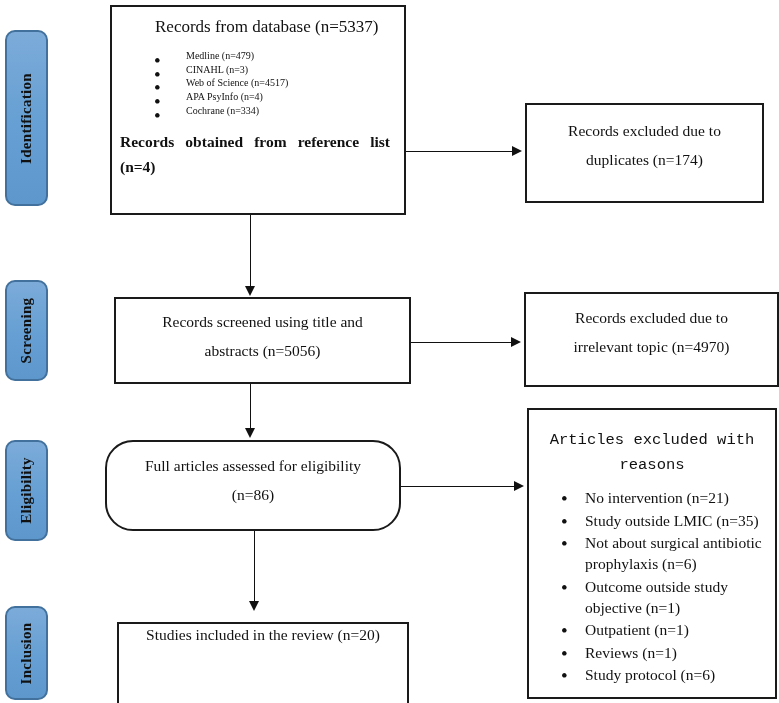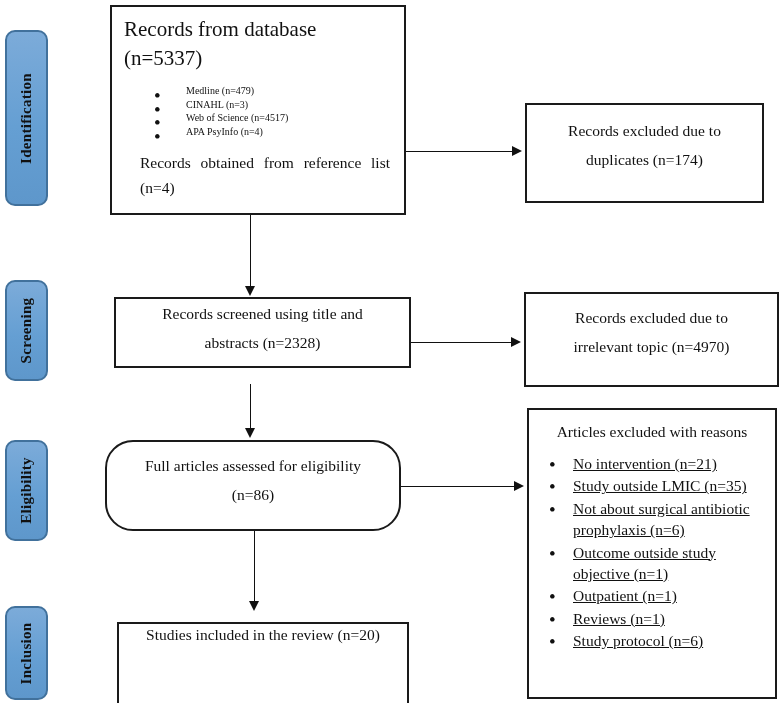--- a/index.html
+++ b/index.html
@@ -20,30 +20,30 @@
     transform:rotate(-90deg);white-space:nowrap;
     font-weight:bold;font-size:15px;color:#111;letter-spacing:.3px;
   }
   
   .box{
     position:absolute;background:#fff;border:2px solid #1a1a1a;
     box-sizing:border-box;font-size:15.5px;line-height:1.9;
   }
   .center{text-align:center;}
   
-  #db-box .title{padding:8px 14px 0 12px;font-size:21px;line-height:1.4;}
+  #db-box .title{padding:8px 14px 0 12px;font-size:17px;line-height:1.4;margin-left:31px;}
   #db-box ul{margin:10px 0 0 0;padding:0 0 0 42px;list-style:none;}
   #db-box li{position:relative;padding-left:32px;font-size:10px;line-height:1.38;}
   #db-box li::before{content:"\2022";position:absolute;left:0;top:-1px;font-size:19px;}
   #db-box .footer{
-    padding:12px 14px 0 28px;text-align:justify;font-size:15.5px;line-height:1.6;
+    padding:12px 14px 0 8px;text-align:justify;font-size:15.5px;line-height:1.6;font-weight:bold;
   }
   
-  #reasons-box .rtitle{text-align:center;font-size:15.5px;line-height:1.62;padding-top:9px;}
-  #reasons-box ul{margin:9px 0 0 0;padding:0 6px 0 20px;list-style:none;text-decoration:underline;}
+  #reasons-box .rtitle{text-align:center;font-size:15.5px;line-height:1.62;padding-top:18px;font-family:Liberation Mono, monospace;}
+  #reasons-box ul{margin:9px 0 0 12px;padding:0 6px 0 20px;list-style:none;}
   #reasons-box li{position:relative;padding-left:24px;font-size:15.5px;line-height:1.38;margin-bottom:1px;}
   #reasons-box li::before{content:"\2022";position:absolute;left:0;top:-1px;font-size:19px;}
   
   .arr-h{position:absolute;height:0;border-top:1.6px solid #111;}
   .arr-h::after{
     content:"";position:absolute;right:-10px;top:-5.6px;width:0;height:0;
     border-left:10px solid #111;border-top:5px solid transparent;border-bottom:5px solid transparent;
   }
   .arr-v{position:absolute;width:0;border-left:1.6px solid #111;}
   .arr-v::after{
@@ -69,27 +69,28 @@
     <span>Inclusion</span>
   </div>
 
   <div class="box" id="db-box" style="left:110px;top:5px;width:296px;height:210px;">
     <div class="title">Records from database (n=5337)</div>
     <ul>
       <li>Medline (n=479)</li>
       <li>CINAHL (n=3)</li>
       <li>Web of Science (n=4517)</li>
       <li>APA PsyInfo (n=4)</li>
+      <li>Cochrane (n=334)</li>
     </ul>
     <div class="footer">Records obtained from reference list (n=4)</div>
   </div>
 
-  <div class="box center" style="left:114px;top:297px;width:297px;height:71px;">
+  <div class="box center" style="left:114px;top:297px;width:297px;height:87px;padding-top:8px;">
     <div>Records screened using title and</div>
-    <div>abstracts (n=2328)</div>
+    <div>abstracts (n=5056)</div>
   </div>
 
   <div class="box center" style="left:105px;top:440px;width:296px;height:91px;padding-top:9px;border-radius:28px;">
     <div>Full articles assessed for eligibility</div>
     <div>(n=86)</div>
   </div>
 
   <div class="box center" style="left:117px;top:613px;width:292px;height:88px;line-height:1.4;margin-top:9px;">
     <div>Studies included in the review (n=20)</div>
   </div>

